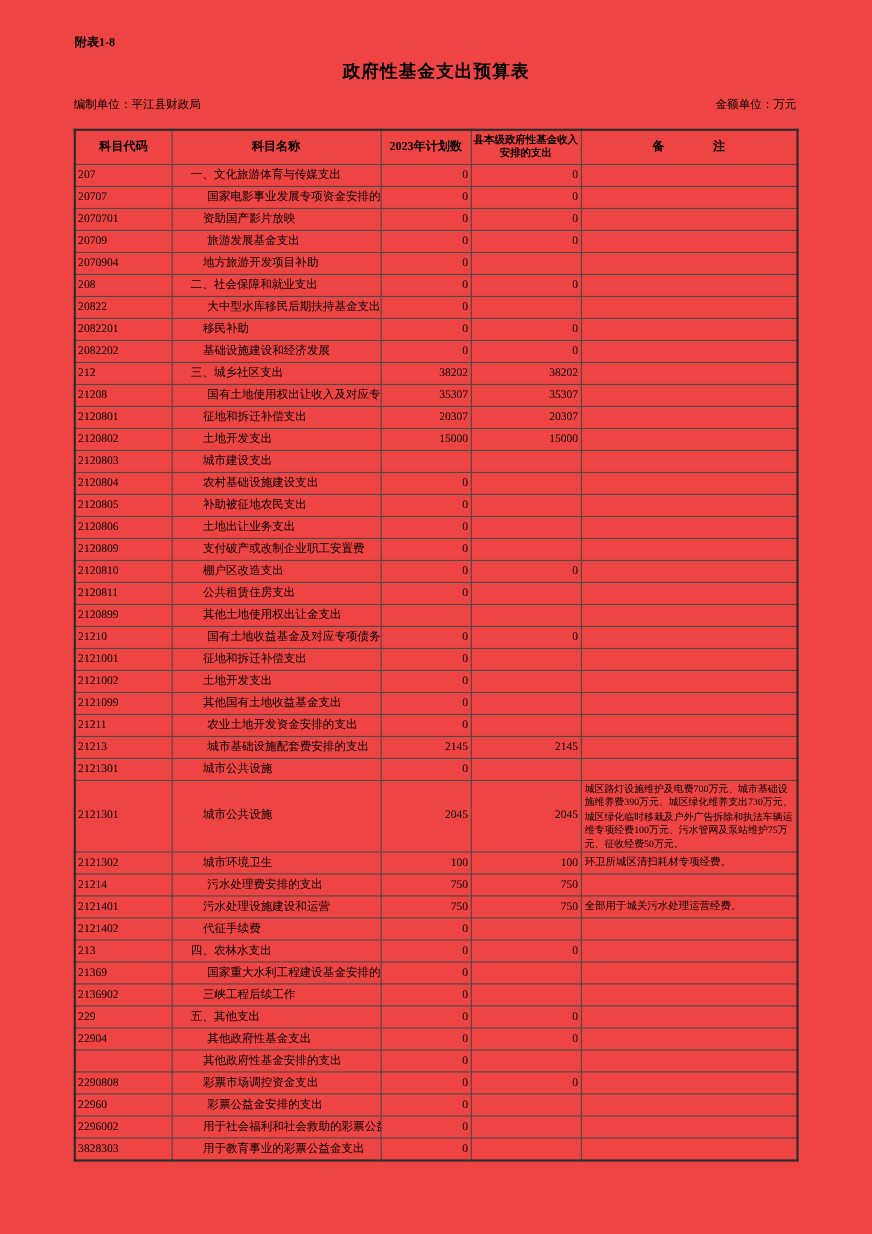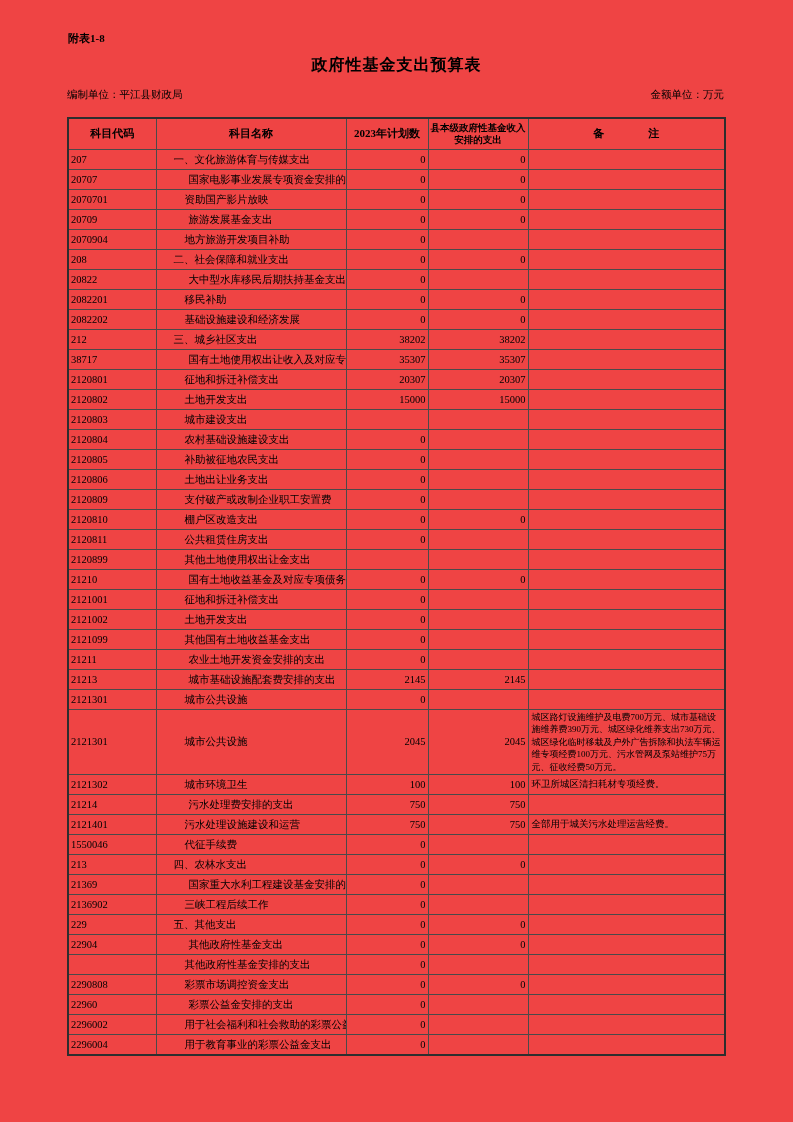--- a/index.html
+++ b/index.html
@@ -163,21 +163,21 @@
           <td class="remark"></td>
         </tr>
         <tr>
           <td class="code">212</td>
           <td class="name lvl1">三、城乡社区支出</td>
           <td class="num">38202</td>
           <td class="num">38202</td>
           <td class="remark"></td>
         </tr>
         <tr>
-          <td class="code">38717</td>
+          <td class="code">21208</td>
           <td class="name lvl2">国有土地使用权出让收入及对应专项债务收入安排的支出</td>
           <td class="num">35307</td>
           <td class="num">35307</td>
           <td class="remark"></td>
         </tr>
         <tr>
           <td class="code">2120801</td>
           <td class="name lvl3">征地和拆迁补偿支出</td>
           <td class="num">20307</td>
           <td class="num">20307</td>
@@ -317,21 +317,21 @@
           <td class="remark"></td>
         </tr>
         <tr>
           <td class="code">2121401</td>
           <td class="name lvl3">污水处理设施建设和运营</td>
           <td class="num">750</td>
           <td class="num">750</td>
           <td class="remark">全部用于城关污水处理运营经费。</td>
         </tr>
         <tr>
-          <td class="code">1550046</td>
+          <td class="code">2121402</td>
           <td class="name lvl3">代征手续费</td>
           <td class="num">0</td>
           <td class="num"></td>
           <td class="remark"></td>
         </tr>
         <tr>
           <td class="code">213</td>
           <td class="name lvl1">四、农林水支出</td>
           <td class="num">0</td>
           <td class="num">0</td>
@@ -387,21 +387,21 @@
           <td class="remark"></td>
         </tr>
         <tr>
           <td class="code">2296002</td>
           <td class="name lvl3">用于社会福利和社会救助的彩票公益金支出</td>
           <td class="num">0</td>
           <td class="num"></td>
           <td class="remark"></td>
         </tr>
         <tr>
-          <td class="code">2296004</td>
+          <td class="code">3828303</td>
           <td class="name lvl3">用于教育事业的彩票公益金支出</td>
           <td class="num">0</td>
           <td class="num"></td>
           <td class="remark"></td>
         </tr>
       </tbody>
   </table>
 
 </div>
 

